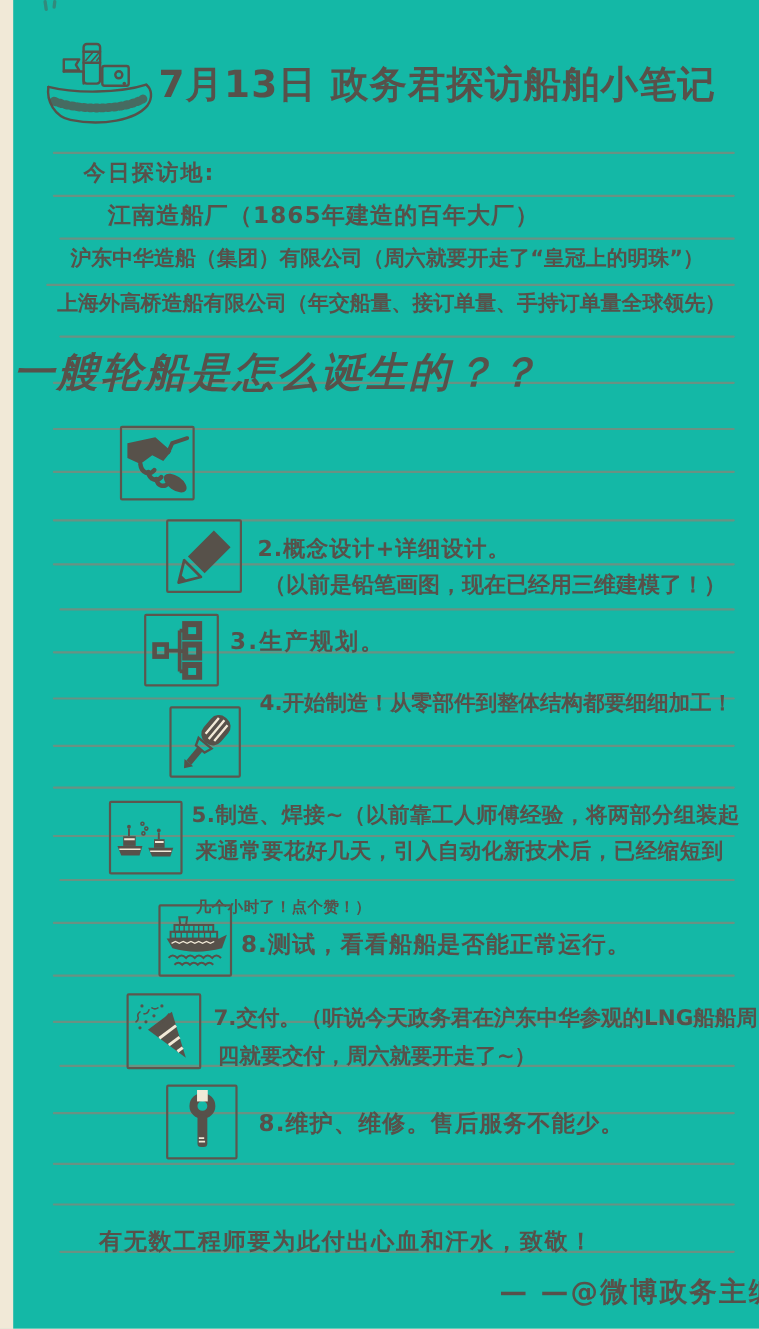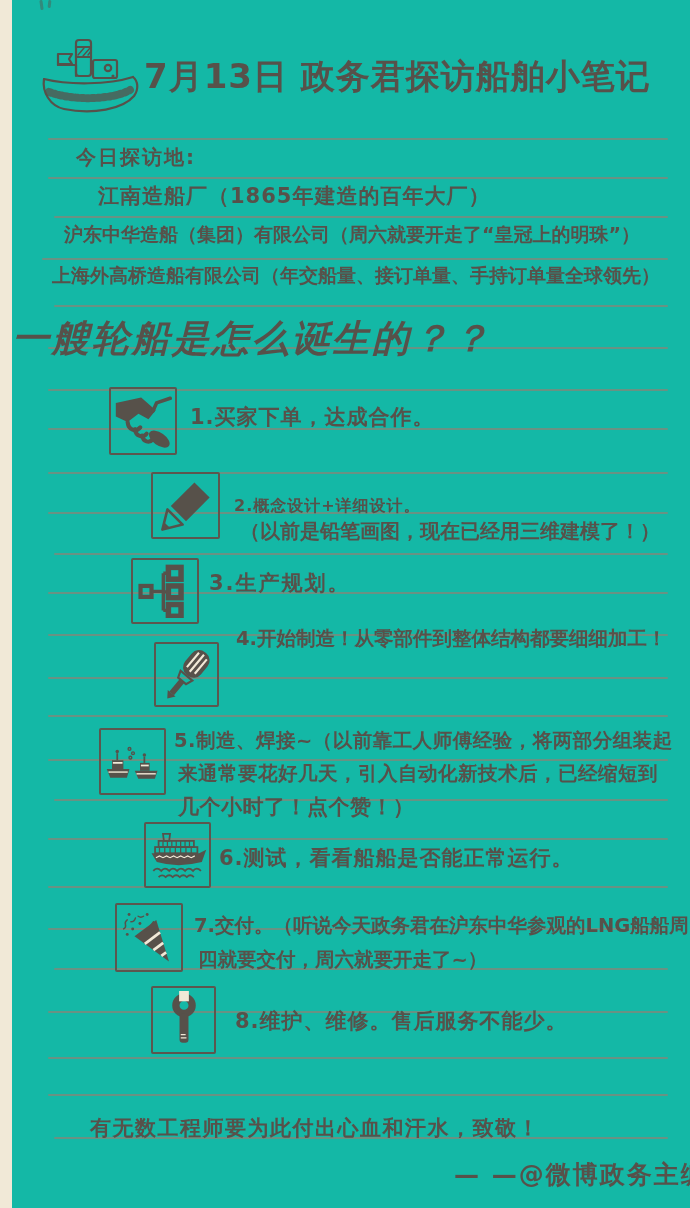--- a/index.html
+++ b/index.html
@@ -84,30 +84,29 @@
       <path d="M2 12 L30 6 L46 20 L38 30 L27 24 L15 33 L2 27 Z" fill="#57514a"></path>
       <path d="M62 7 L47 12 L43 21" stroke="#57514a" stroke-width="4" fill="none" stroke-linecap="round"></path>
       <g stroke="#57514a" stroke-width="4.5" fill="none" stroke-linecap="round">
         <path d="M15 33 c1 9 9 12 14 6"></path>
         <path d="M23 41 c1 8 9 10 13 5"></path>
         <path d="M31 48 c1 7 8 9 12 4"></path>
       </g>
       <ellipse cx="50" cy="52" rx="13" ry="7" fill="#57514a" transform="rotate(35 50 52)"></ellipse>
     </svg>
   </div>
-  <div class="txt" style="left:178px;top:403px;font-size:21px">1.买家下单，达成合作。</div>
 
   <div class="icon-box" style="left:139px;top:472px;width:65px;height:63px">
     <svg width="54" height="54" viewBox="0 0 64 64">
       <path d="M42 4 L60 22 L32 50 L14 32 Z" fill="#57514a"></path>
       <path d="M28 54 L10 36 L4 60 Z" fill="none" stroke="#57514a" stroke-width="3" stroke-linejoin="round"></path>
       <path d="M4 60 L12 57 L7 52 Z" fill="#57514a"></path>
     </svg>
   </div>
-  <div class="txt" style="left:222px;top:496px;font-size:16px">2.概念设计+详细设计。</div>
+  <div class="txt" style="left:222px;top:485px;font-size:20px">2.概念设计+详细设计。</div>
   <div class="txt" style="left:228px;top:518px;font-size:20px;letter-spacing:0">（以前是铅笔画图，现在已经用三维建模了！）</div>
 
   <div class="icon-box" style="left:119px;top:558px;width:64px;height:62px">
     <svg width="54" height="54" viewBox="0 0 64 64" fill="none">
       <rect x="3" y="26" width="13" height="13" stroke="#57514a" stroke-width="5"></rect>
       <path d="M16 32.5 H30 M30 11 V55 M30 11 H36 M30 33 H36 M30 55 H36" stroke="#57514a" stroke-width="4"></path>
       <rect x="36" y="4" width="15" height="14" stroke="#57514a" stroke-width="6.5"></rect>
       <rect x="36" y="26" width="15" height="14" stroke="#57514a" stroke-width="6.5"></rect>
       <rect x="36" y="48" width="15" height="14" stroke="#57514a" stroke-width="6.5"></rect>
     </svg>
@@ -143,38 +142,38 @@
       <circle cx="45" cy="24" r="2" fill="#57514a"></circle>
       <g stroke="#57514a" stroke-width="1.6" fill="none">
         <circle cx="29" cy="27" r="1.6"></circle>
           <circle cx="32" cy="22" r="1.6"></circle>
           <circle cx="28" cy="17" r="1.6"></circle>
       </g>
     </svg>
   </div>
   <div class="txt" style="left:162px;top:727px;font-size:19.5px;letter-spacing:.5px">5.制造、焊接~（以前靠工人师傅经验，将两部分组装起</div>
   <div class="txt" style="left:166px;top:760px;font-size:19.5px;letter-spacing:.5px">来通常要花好几天，引入自动化新技术后，已经缩短到</div>
-  <div class="txt" style="left:166px;top:793px;font-size:21px;letter-spacing:.5px">几个小时了！点个赞！）</div>
+  <div class="txt" style="left:166px;top:816px;font-size:14px;letter-spacing:.5px">几个小时了！点个赞！）</div>
 
   <div class="icon-box" style="left:132px;top:822px;width:63px;height:62px">
     <svg width="60" height="60" viewBox="0 0 68 68">
       <g stroke="#57514a" stroke-width="2" fill="none">
         <path d="M17 10 h8 l-1 8 h-6 z"></path>
         <rect x="12" y="18" width="40" height="7"></rect>
         <path d="M17 18 V25 M22 18 V25 M27 18 V25 M32 18 V25 M37 18 V25 M42 18 V25 M47 18 V25" stroke-width="1.4"></path>
         <rect x="8" y="25" width="48" height="7"></rect>
         <path d="M13 25 V32 M19 25 V32 M25 25 V32 M31 25 V32 M37 25 V32 M43 25 V32 M49 25 V32" stroke-width="1.4"></path>
       </g>
       <path d="M4 32 L58 32 L66 28 L61 42 Q34 49 10 42 Z" fill="#57514a"></path>
       <path d="M9 37 l4 -2 l4 2 l4 -2 l4 2 l4 -2 l4 2 l4 -2 l4 2 l4 -2 l4 2 l4 -2" stroke="#f1e9d7" stroke-width="1.3" fill="none"></path>
       <path d="M6 52 q4 -5 9 0 q4 -5 9 0 q4 -5 9 0 q4 -5 9 0 q4 -5 9 0 q4 -5 9 0" stroke="#57514a" stroke-width="2" fill="none"></path>
       <path d="M12 59 q4 -4 8 0 q4 -4 8 0 q4 -4 8 0 q4 -4 8 0 q4 -4 8 0" stroke="#57514a" stroke-width="2" fill="none"></path>
     </svg>
   </div>
-  <div class="txt" style="left:207px;top:844px;font-size:21px">6.测试，看看船船是否能正常运行。</div>
+  <div class="txt" style="left:207px;top:844px;font-size:21px">8.测试，看看船船是否能正常运行。</div>
 
   <div class="icon-box" style="left:103px;top:903px;width:64px;height:65px">
     <svg width="58" height="60" viewBox="0 0 64 64">
       <path d="M16 30 L40 12 L54 58 Z" fill="#57514a"></path>
       <g stroke="#f1e9d7" stroke-width="3" fill="none">
         <path d="M27.4 38.4 L44.2 25.8"></path>
         <path d="M36.9 45.4 L47.7 37.3"></path>
         <path d="M45.6 51.8 L50.9 47.9"></path>
       </g>
       <g stroke="#57514a" stroke-width="1.6" fill="none" stroke-linecap="round">

